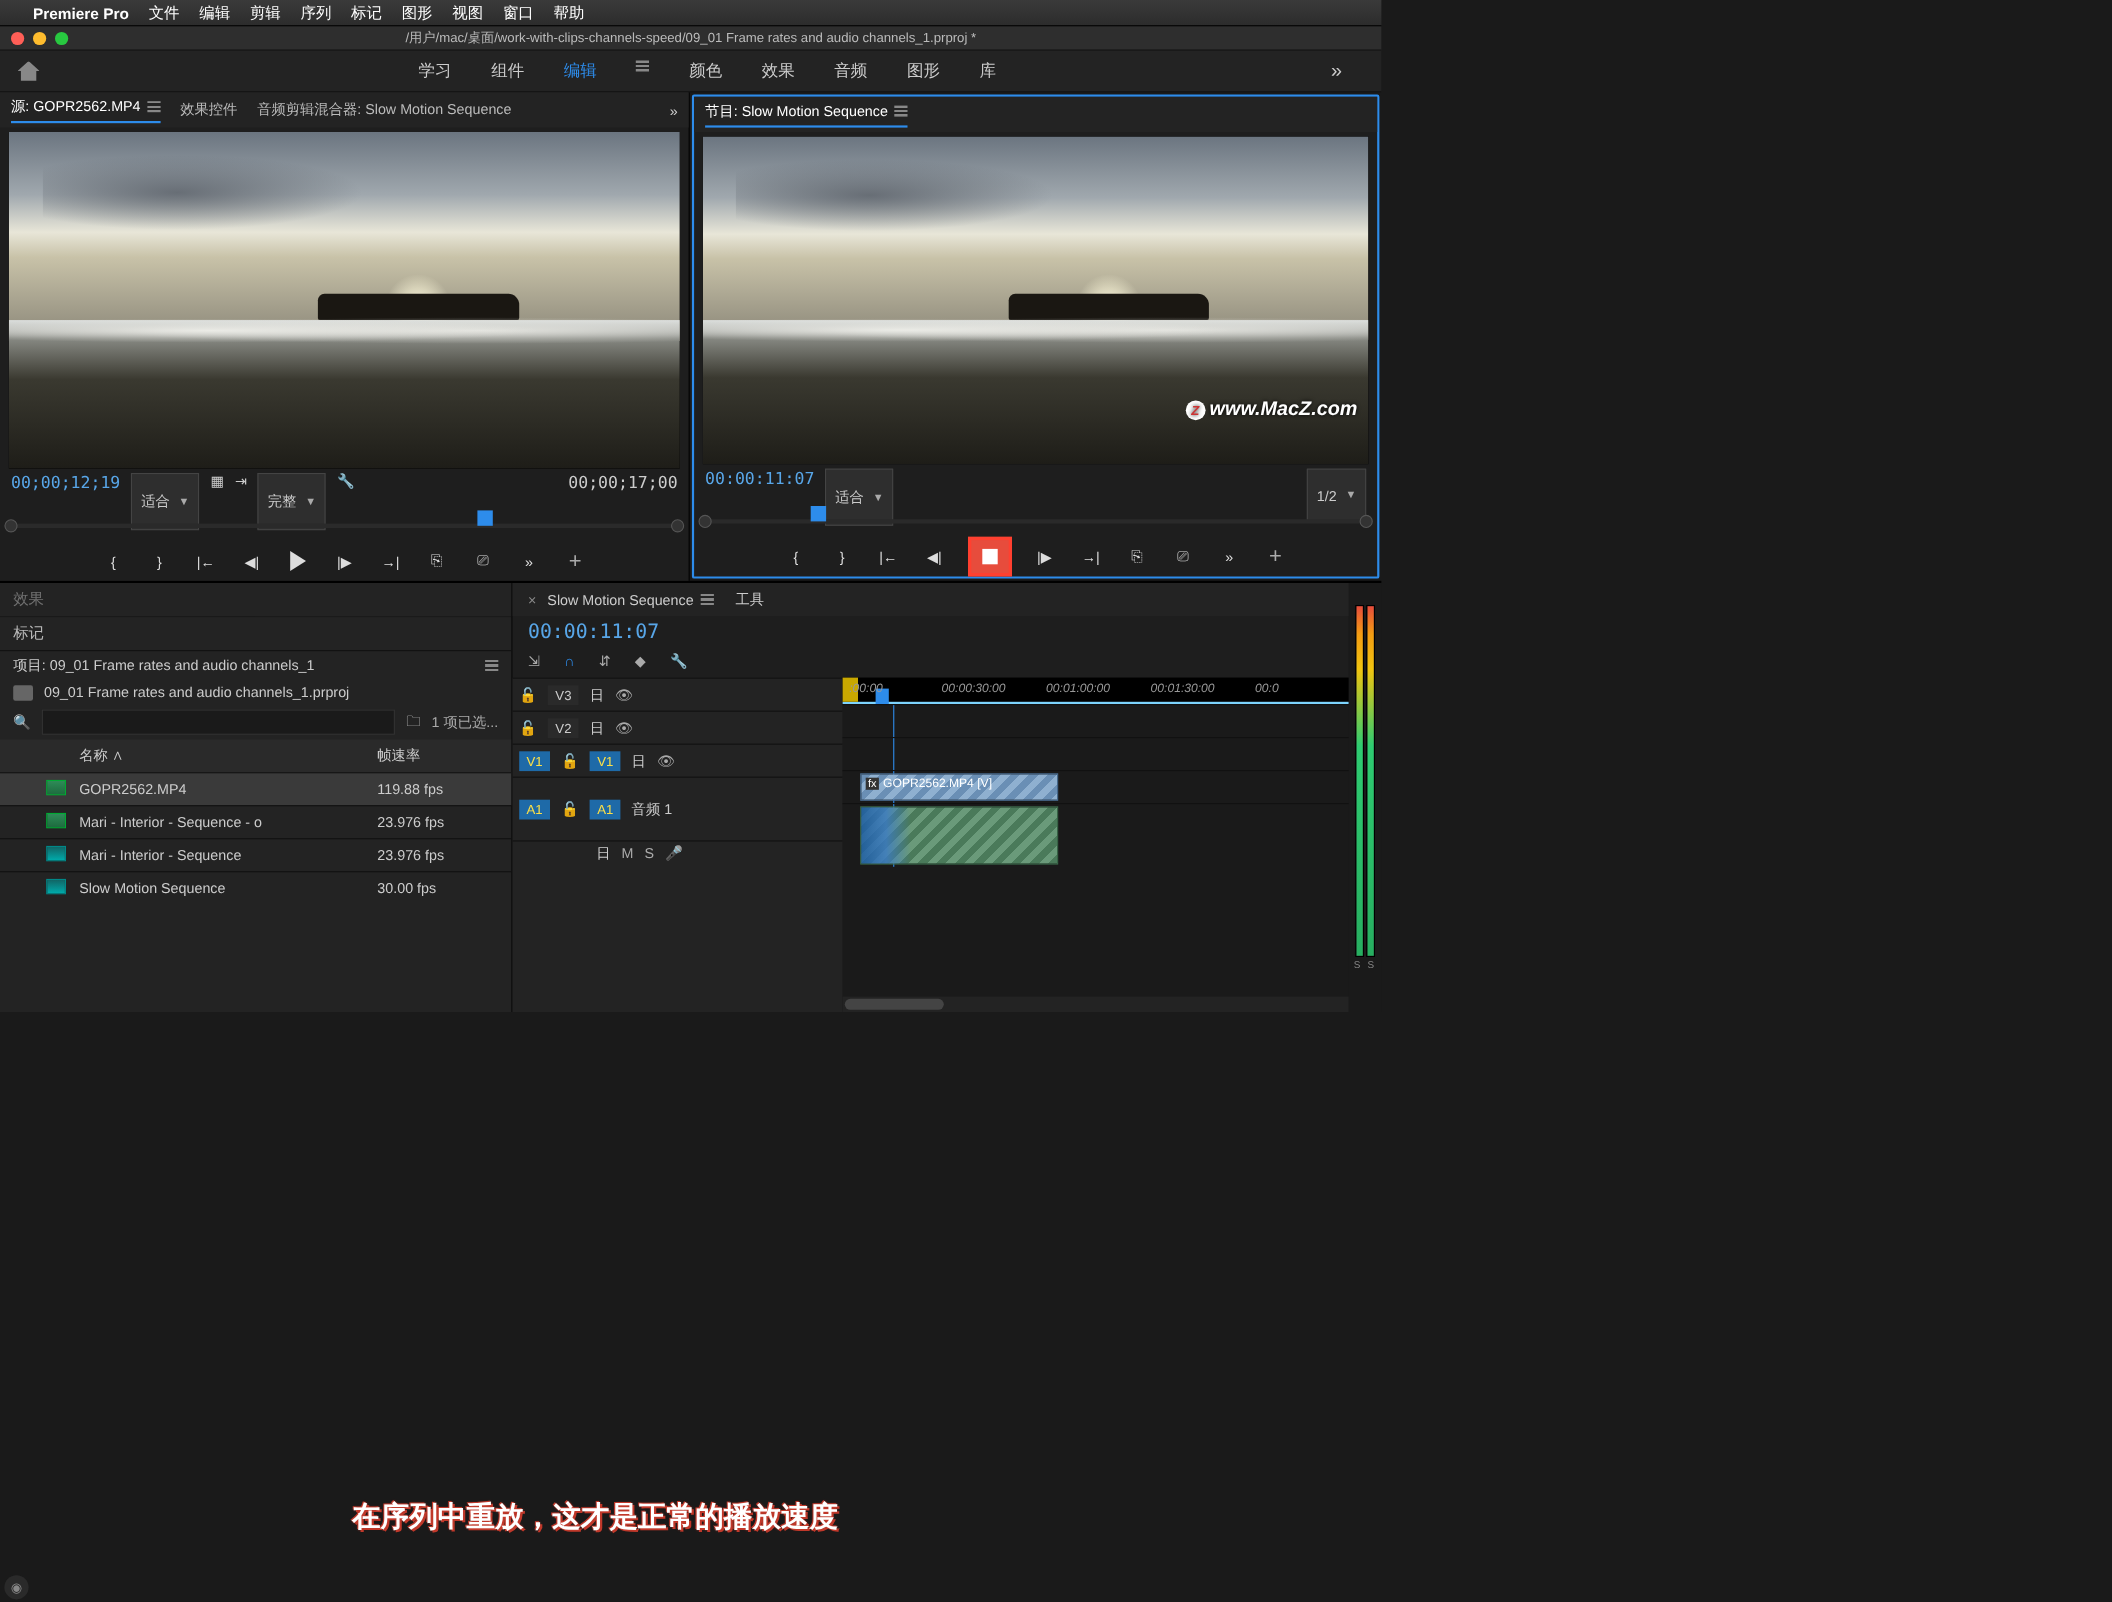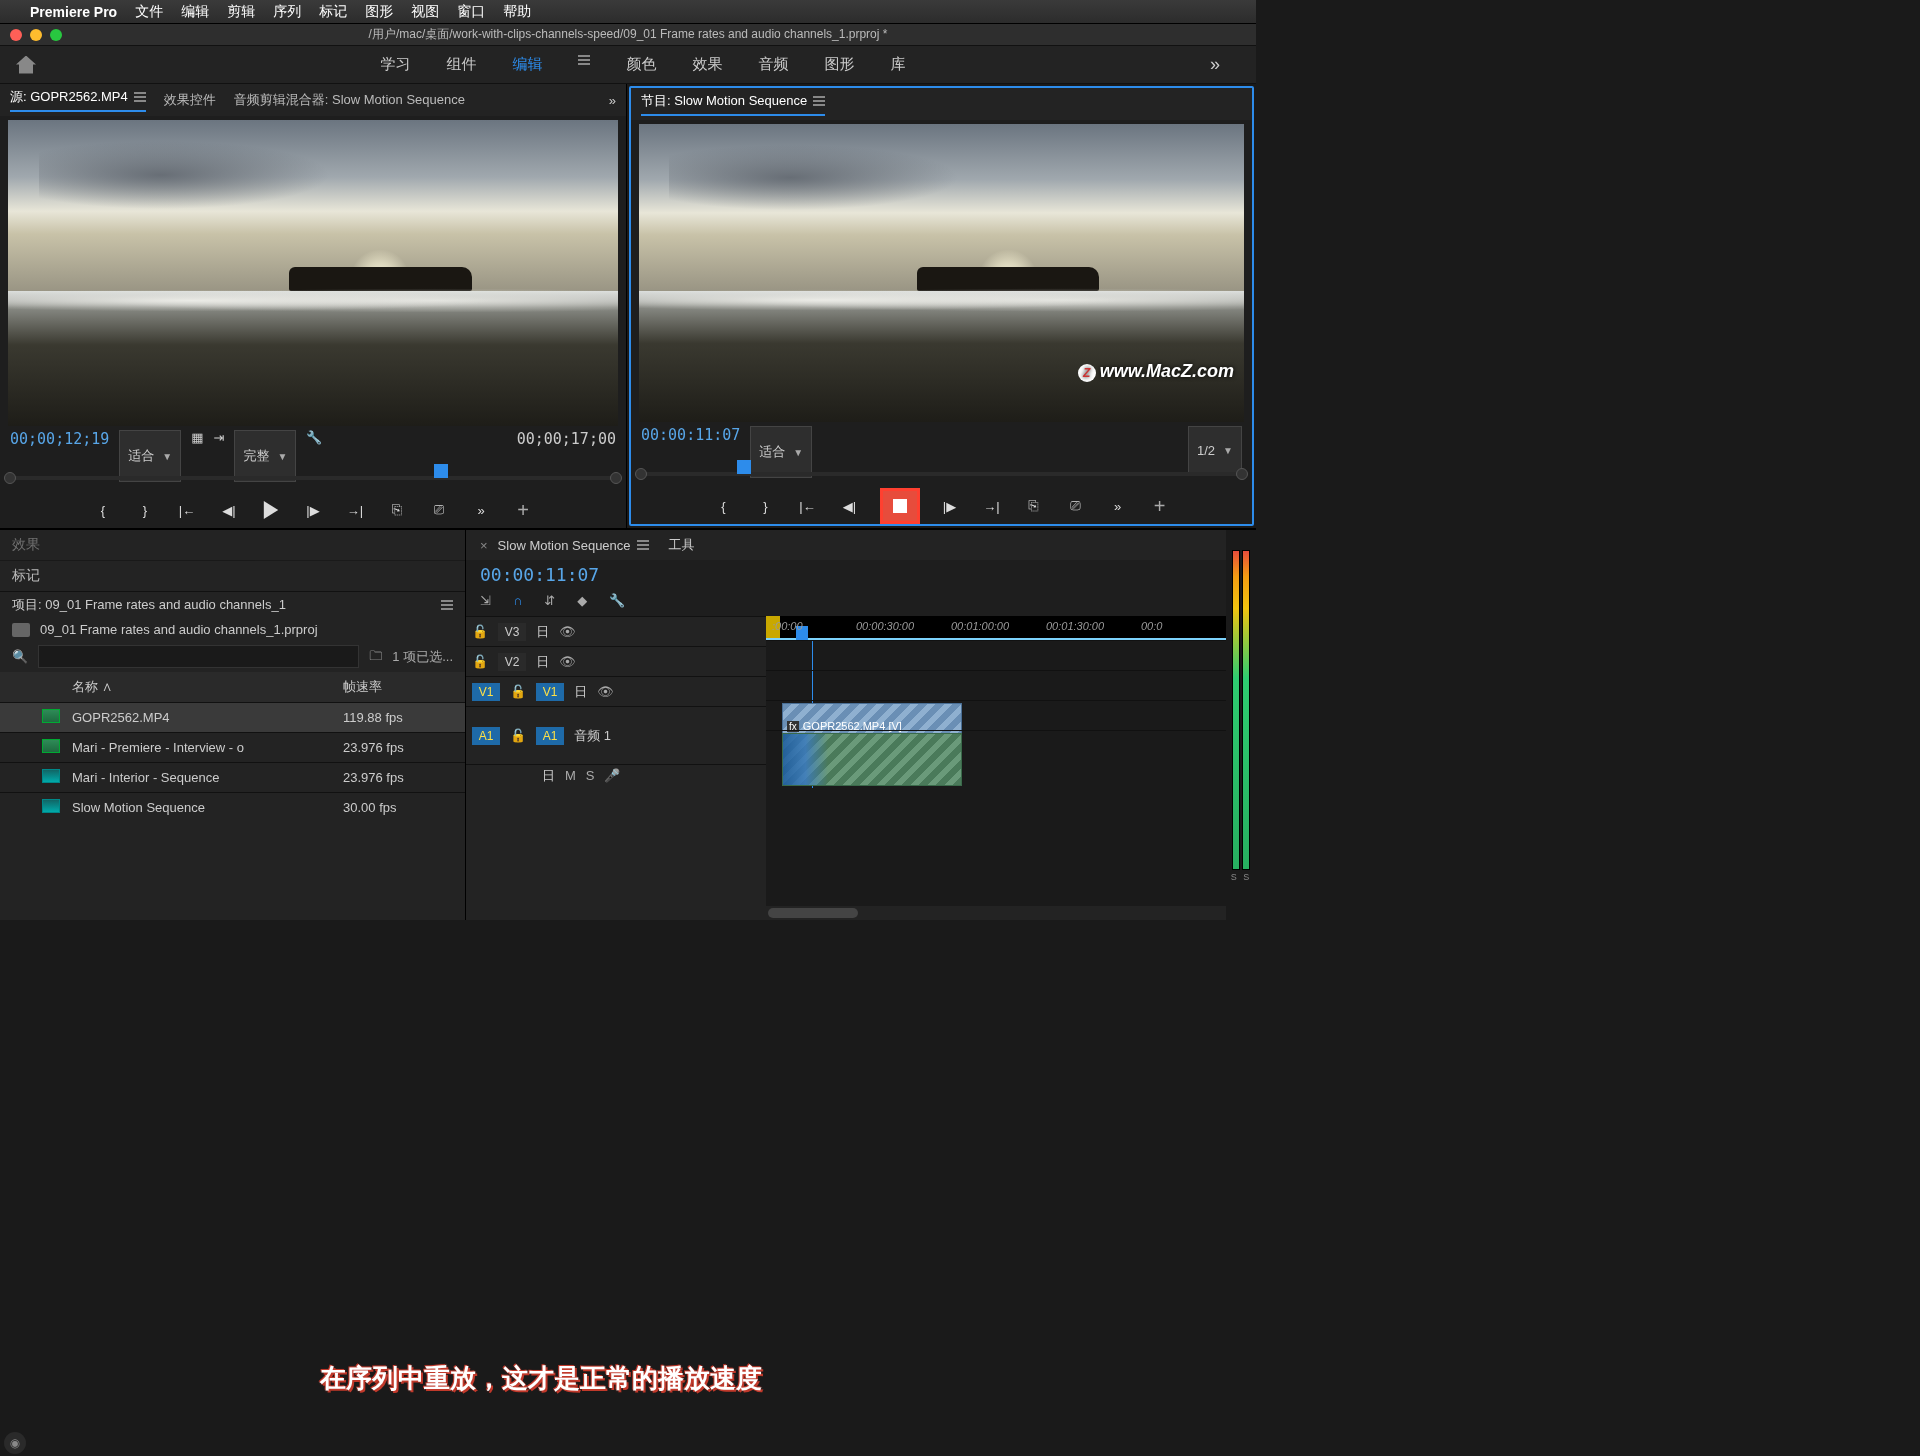--- a/index.html
+++ b/index.html
@@ -112,21 +112,21 @@
 
 .tl-right { flex: 1; position: relative; background: #1a1a1a; }
 .ruler { height: 24px; background: #000000; border-bottom: 2px solid #7dd3fc; position: relative; font-style: italic; }
 .ruler .tick { position: absolute; top: 4px; font-size: 11px; color: #999; }
 .ruler .ph { position: absolute; top: 10px; width: 12px; height: 14px; background: #2d8ceb; }
 .ruler .yl { position: absolute; top: 0; bottom: 0; left: 0; width: 14px; background: #c9a800; }
 
 .tracks-area { position: relative; }
 .tline { height: 30px; border-top: 1px solid #111; position: relative; }
 .tline.audio { height: 58px; }
-.clipv { position: absolute; top: 2px; bottom: 2px; left: 16px; width: 180px; background: repeating-linear-gradient(135deg, #6a8fb5 0 6px, #8fb0d0 6px 12px); border: 1px solid #4a6f95; font-size: 11px; color: #fff; padding: 16px 4px; }
+.clipv { position: absolute; top: 2px; bottom: 2px; left: 16px; width: 180px; background: repeating-linear-gradient(135deg, #6a8fb5 0 6px, #8fb0d0 6px 12px); border: 1px solid #4a6f95; font-size: 11px; color: #fff; padding: 2px 4px; }
 .clipv .fx { background: #333; padding: 0 2px; margin-right: 4px; font-size: 10px; }
 .clipa { position: absolute; top: 2px; bottom: 2px; left: 16px; width: 180px; background: repeating-linear-gradient(135deg, #4a7a5a 0 6px, #6a9a7a 6px 12px); border: 1px solid #3a6a4a; }
 .clipa::before { content: ""; position: absolute; left: 0; top: 0; bottom: 0; width: 45px; background: linear-gradient(90deg, #1a5aa8 0%, #3a7ac8 50%, transparent 100%); opacity: .8; }
 .plhead-line { position: absolute; top: 0; bottom: 0; left: 46px; width: 1px; background: #2d8ceb; }
 .scroll-h { position: absolute; left: 300px; right: 0; bottom: 0; height: 14px; background: #232323; }
 .scroll-h .thumb { position: absolute; left: 2px; top: 2px; height: 10px; width: 90px; background: #444; border-radius: 5px; }
 
 
 .meters { width: 30px; background: #1a1a1a; display: flex; flex-direction: column; align-items: center; padding-top: 20px; gap: 2px; }
 .meter { width: 8px; height: 320px; background: linear-gradient(180deg, #e74c3c 0%, #f39c12 8%, #f1c40f 18%, #2ecc71 40%, #27ae60 100%); border: 1px solid #000; }
@@ -319,21 +319,21 @@
       </div>
       <div class="row sel">
         <div class="col-chip"><span class="chip b"></span></div>
         <div class="col-icon"><span class="ic clip"></span></div>
         <div class="col-name">GOPR2562.MP4</div>
         <div class="col-fps">119.88 fps</div>
       </div>
       <div class="row">
         <div class="col-chip"><span class="chip b"></span></div>
         <div class="col-icon"><span class="ic clip"></span></div>
-        <div class="col-name">Mari - Premiere - Interview - o</div>
+        <div class="col-name">Mari - Interior - Sequence - o</div>
         <div class="col-fps">23.976 fps</div>
       </div>
       <div class="row">
         <div class="col-chip"><span class="chip g"></span></div>
         <div class="col-icon"><span class="ic seq"></span></div>
         <div class="col-name">Mari - Interior - Sequence</div>
         <div class="col-fps">23.976 fps</div>
       </div>
       <div class="row">
         <div class="col-chip"><span class="chip g"></span></div>

